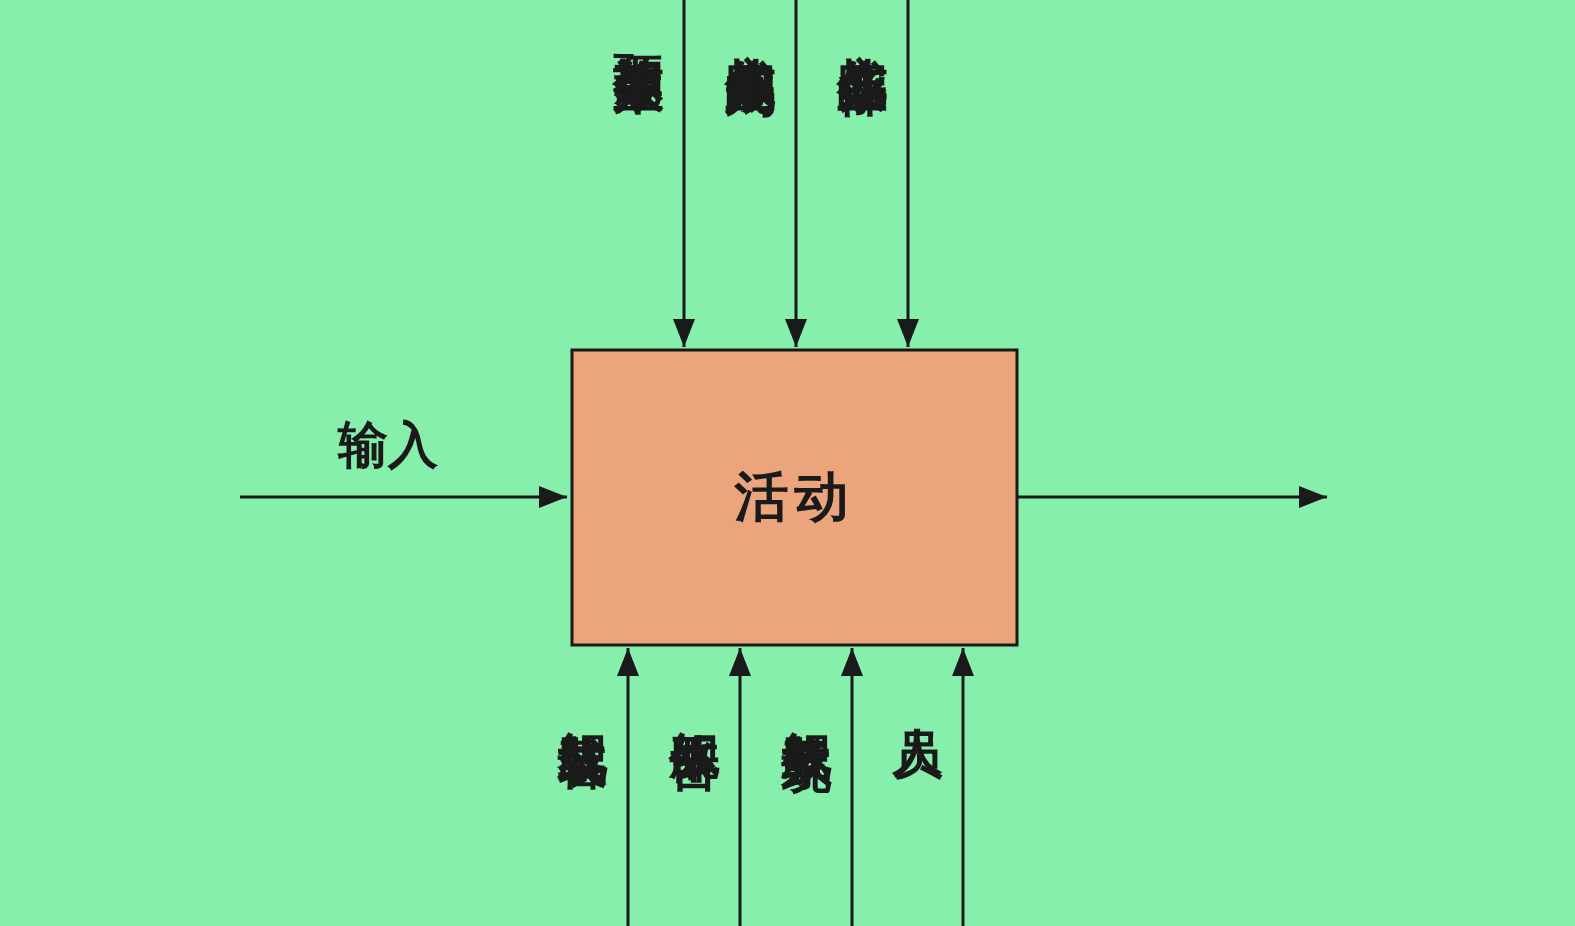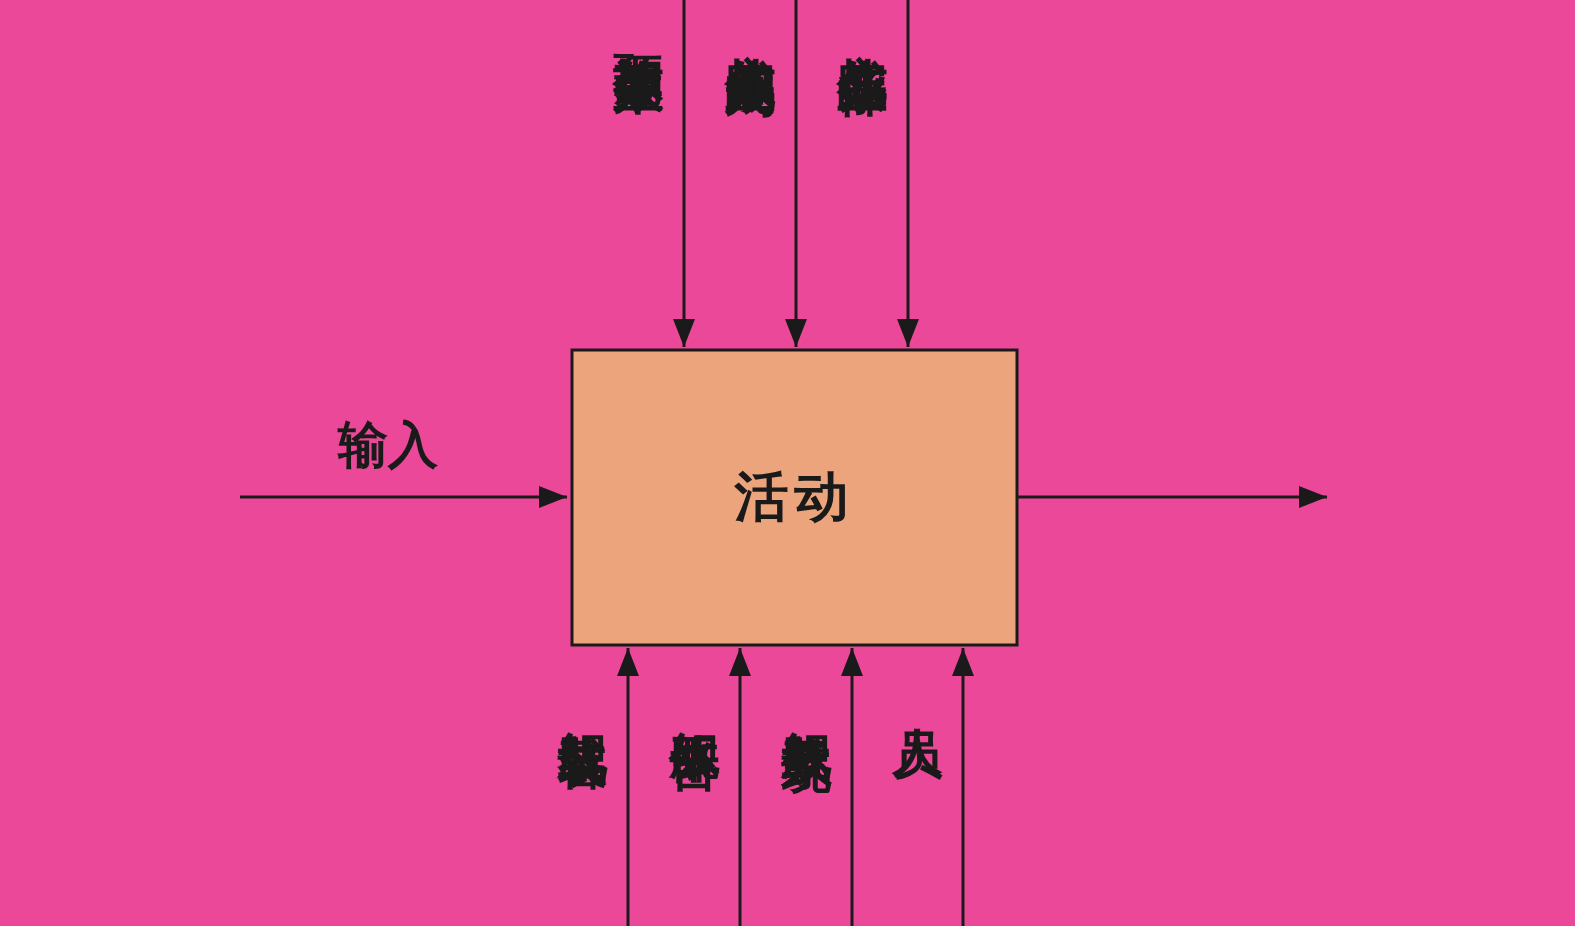--- a/index.html
+++ b/index.html
@@ -5,21 +5,21 @@
   html, body {
     margin: 0;
     padding: 0;
     background: #ffffff;
     font-family: "Liberation Serif", "DejaVu Serif", serif;
   }
   #stage {
     position: relative;
     width: 1575px;
     height: 926px;
-    background: #ec4899;
+    background: #86efac;
     overflow: hidden;
   }
   #diagram-svg {
     position: absolute;
     left: 0;
     top: 0;
     width: 1575px;
     height: 926px;
   }
   .label {

